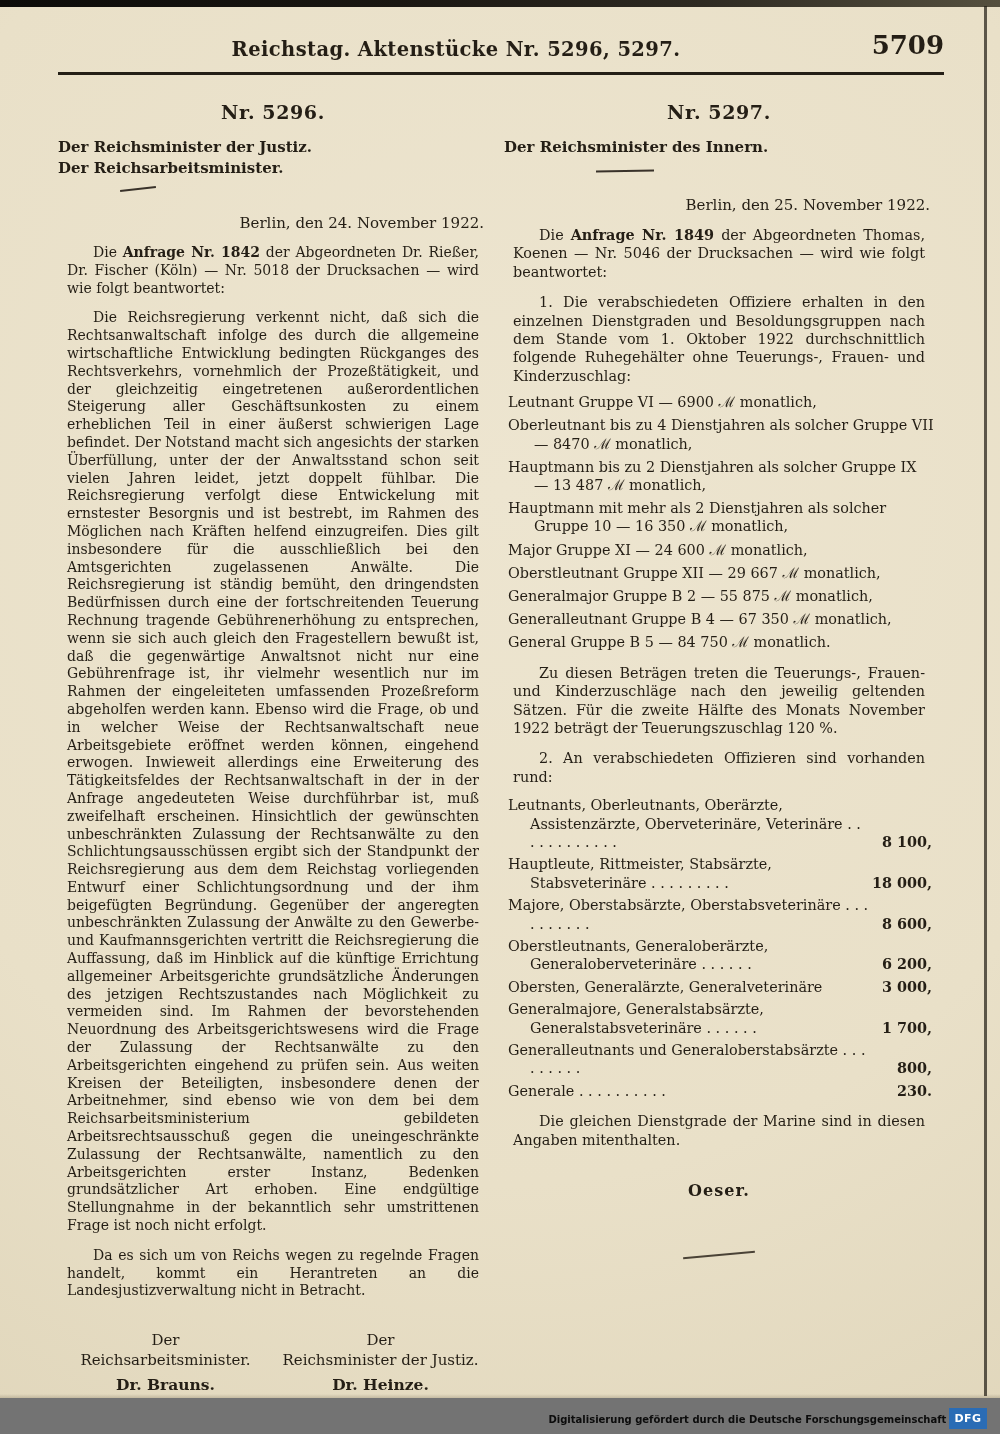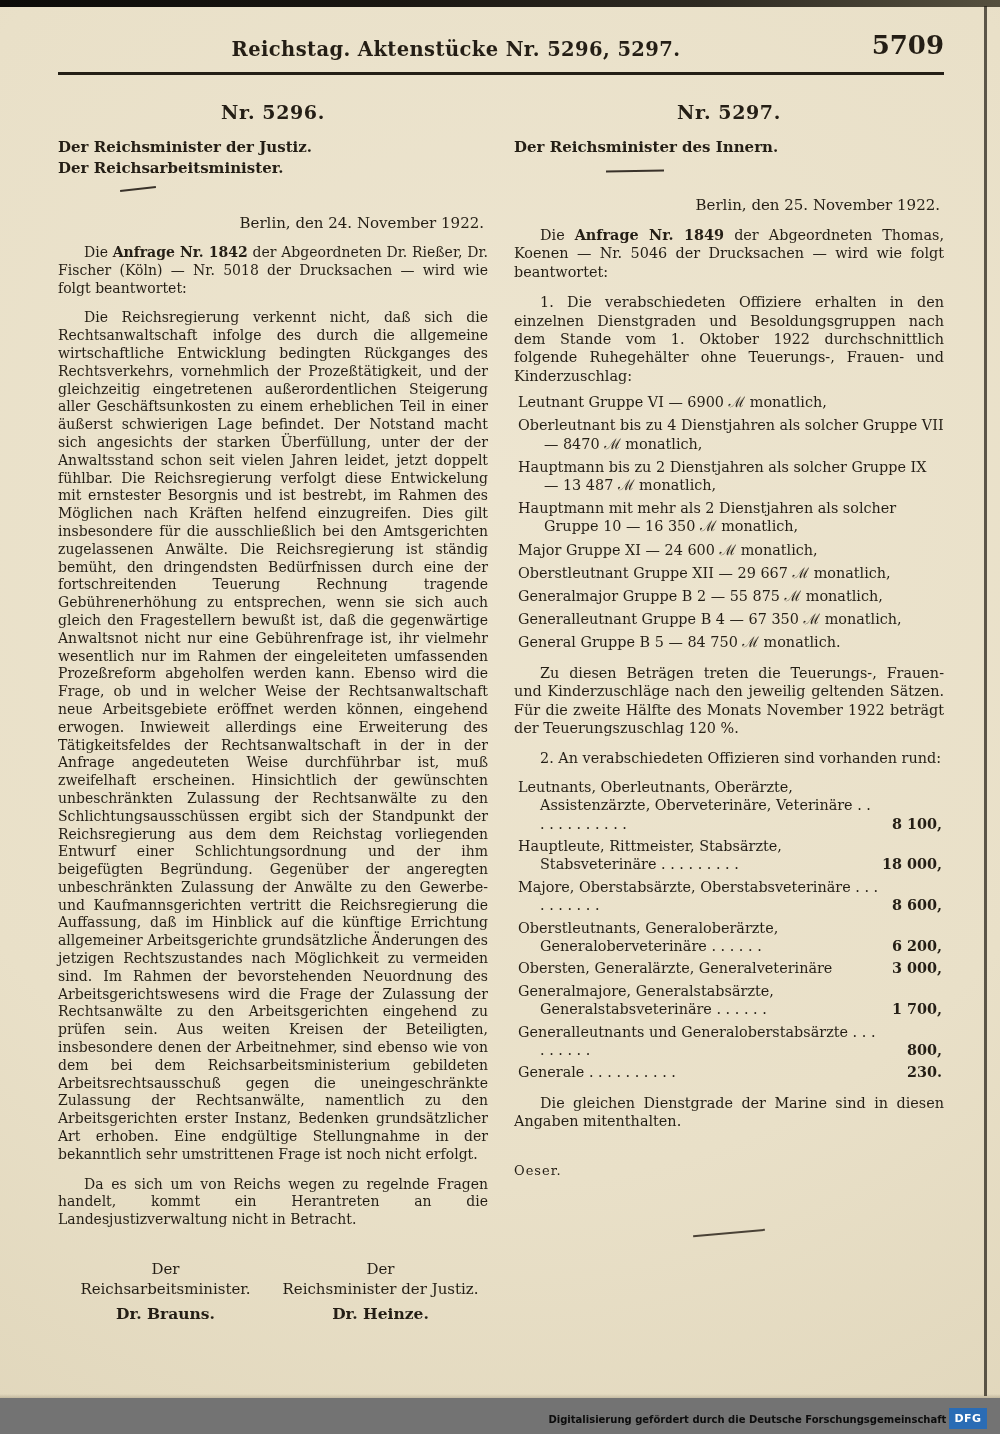--- a/index.html
+++ b/index.html
@@ -27,51 +27,51 @@
   }
   .content{position:absolute;top:34px;left:58px;width:886px}
 
   
   .masthead{position:relative;height:34px}
   .masthead-title{text-align:center;font-weight:bold;font-size:19.5px;letter-spacing:.4px;padding-right:90px;padding-top:4px}
   .masthead-page{position:absolute;right:0;top:-4px;font-size:26px;font-weight:bold}
   .masthead-rule{border:0;border-top:3px solid #241f16;margin:4px 0 0}
 
   
-  .cols{display:flex;gap:26px;margin-top:22px}
+  .cols{display:flex;gap:16px;margin-top:22px}
   .col-left{width:430px;flex:none}
   .col-right{width:430px;flex:none}
 
   .doc-number{text-align:center;font-weight:bold;font-size:19px;letter-spacing:.6px;margin-top:4px}
   .senders{margin-top:14px}
   .sender{font-weight:bold;font-size:15px;line-height:21px}
   .dash{width:36px;border:0;border-top:2px solid #39322a;transform:rotate(-6deg);margin:9px 0 0 62px}
   .dash-center{width:58px;border:0;border-top:2px solid #39322a;transform:rotate(-1deg);margin:12px 0 0 92px}
   .dateline{text-align:right;font-size:15px;margin-top:24px;padding-right:4px}
 
-  p.para{font-size:14px;line-height:17.8px;text-align:justify;text-indent:26px;margin:12px 0 0}
+  p.para{font-size:14px;line-height:17.8px;text-align:justify;text-indent:26px;margin:12px 9px 0}
   .col-right p.para{font-size:14.4px;line-height:18.4px}
   .body-para{margin-top:9px}
   .section-para{text-indent:14px}
 
   
   .salaries{margin-top:8px}
   .salary{font-size:14.4px;line-height:18.2px;padding-left:30px;text-indent:-26px;margin-top:5px;text-align:left}
 
   
   .counts{margin-top:6px}
   .count-row{position:relative;font-size:14.4px;line-height:18.4px;padding:4px 64px 0 26px;text-indent:-22px}
   .count-value{position:absolute;right:2px;bottom:0;text-indent:0;font-weight:bold}
 
   
   .sig-row{display:flex;margin-top:30px;font-size:15px}
   .sig-cell{flex:1;text-align:center;line-height:20px}
   .sig-names{display:flex;margin-top:5px}
   .sig-name{flex:1;text-align:center;font-weight:bold;font-size:15.5px}
-  .sig-oeser{font-weight:normal;font-size:13px;letter-spacing:1px;margin-top:32px}
+  .sig-oeser{text-align:center;font-weight:bold;font-size:16px;letter-spacing:1px;margin-top:32px}
   .flourish{width:72px;border:0;border-top:2px solid #4a4236;transform:rotate(-5deg);margin:54px auto 0}
 
   
   .footer{position:absolute;left:0;bottom:0;width:1000px;height:36px;background:#737373}
   .credit{
     position:absolute;right:46px;bottom:9px;
     font-family:"DejaVu Sans","Liberation Sans",sans-serif;
     font-size:10px;font-weight:bold;color:#0c0c0c;white-space:nowrap;
   }
   .dfg-logo{

